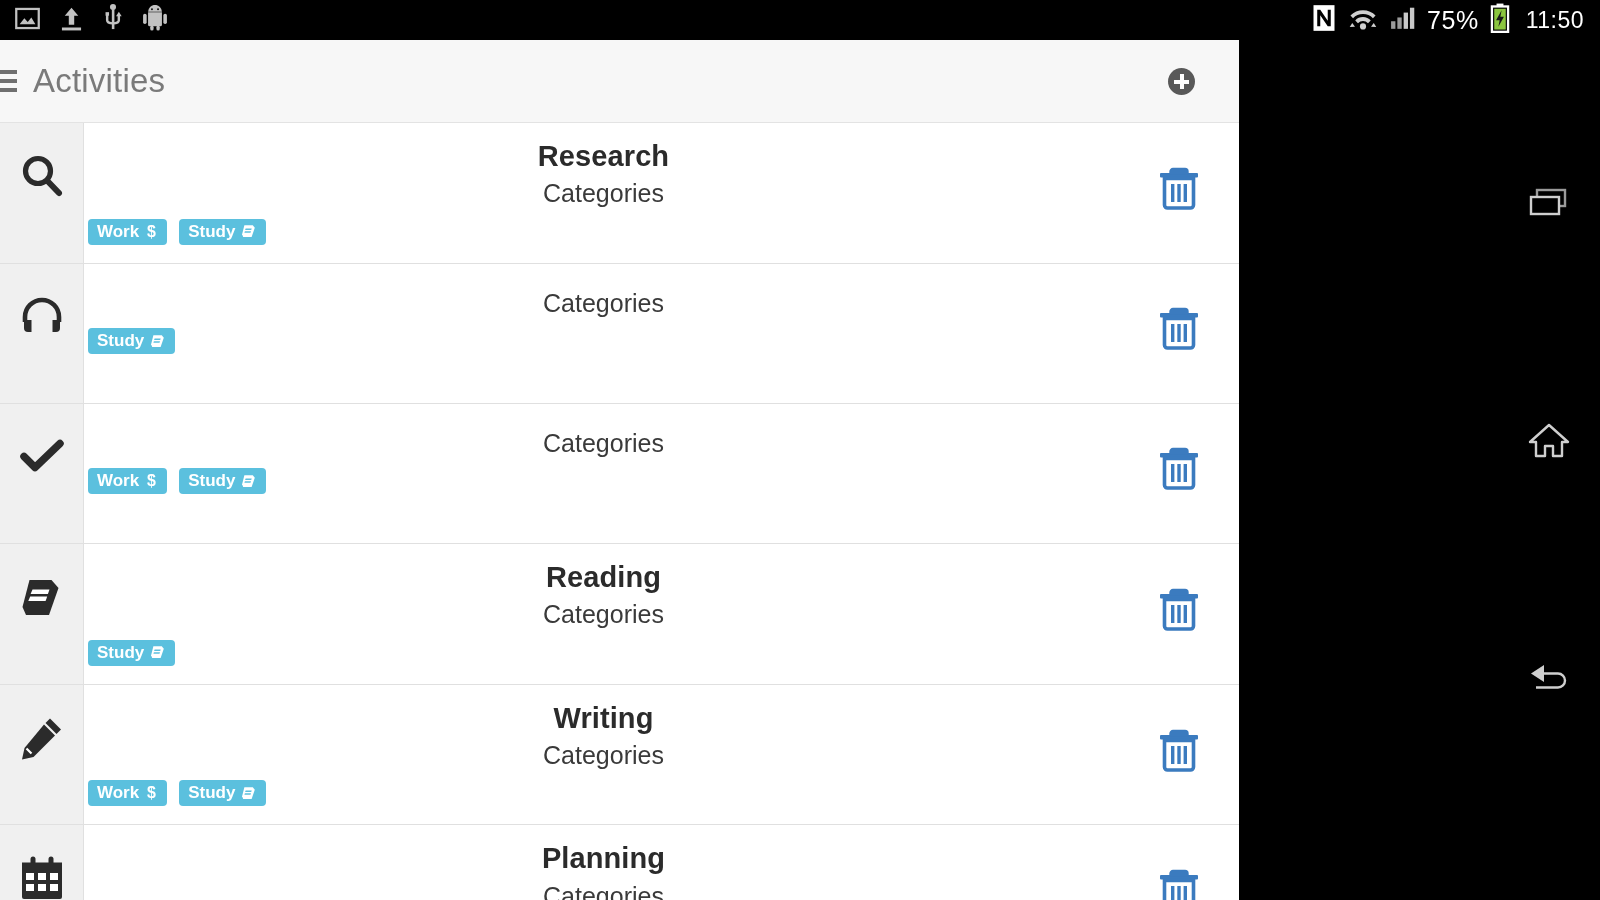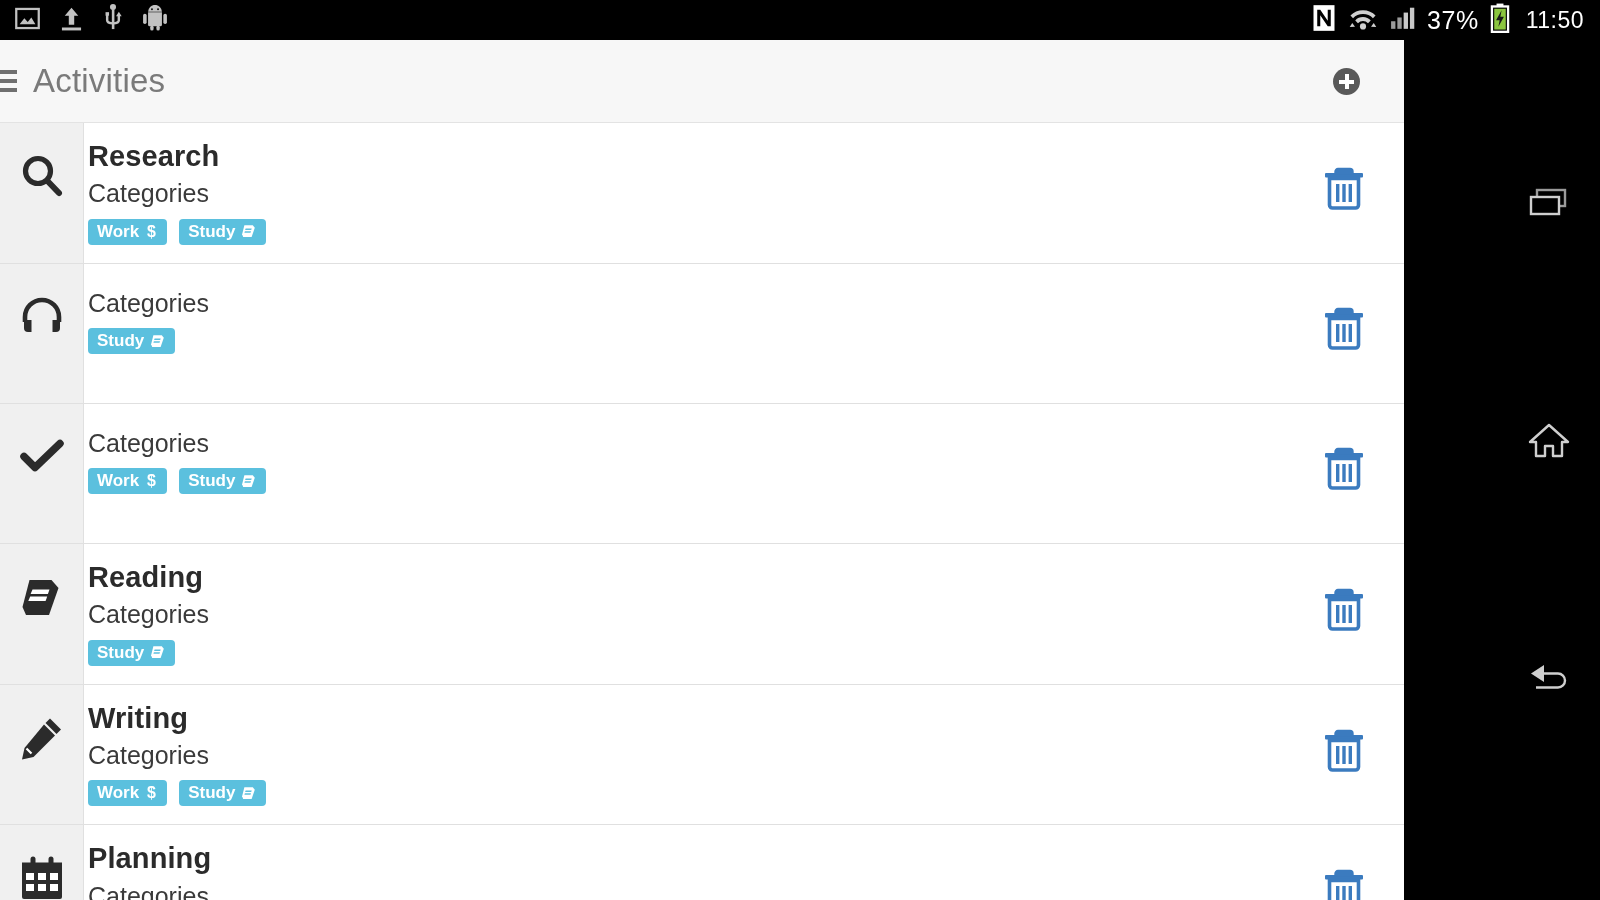--- a/index.html
+++ b/index.html
@@ -23,22 +23,22 @@
   .sicon{ display:block; }
   .status-pct{
     color:#fff; font-size:25px; letter-spacing:.5px; font-weight:400;
   }
   .status-time{
     color:#fff; font-size:23px; letter-spacing:.5px; font-weight:400; margin-left:5px;
   }
 
   
   .app{
-    position:absolute; top:40px; left:0; width:1404px; height:860px;
-    background:#5eead4; overflow:hidden;
+    position:absolute; top:40px; left:0; width:1239px; height:860px;
+    background:#5eead4; overflow:hidden;text-align:center;
   }
   .appbar{
     position:relative; height:83px; background:#f7f7f7;
     display:flex; align-items:center; border-bottom:1px solid #e3e3e3;
   }
   .hamburger{
     width:22px; margin-left:-5px; display:flex; flex-direction:column; gap:5px;
     flex:0 0 auto;
   }
   .hamburger i{ display:block; height:4px; background:#6f6f6f; border-radius:0; }
@@ -161,21 +161,21 @@
         </svg>
       </span>
       <span class="sicon">
         <svg width="26" height="24" viewBox="0 0 24 22">
           <rect x="1" y="14" width="4" height="7" fill="#9a9a9a"></rect>
           <rect x="6.8" y="10.5" width="4" height="10.5" fill="#9a9a9a"></rect>
           <rect x="12.6" y="6" width="4" height="15" fill="#c9c9c9"></rect>
           <rect x="18.4" y="1.5" width="4" height="19.5" fill="#c9c9c9"></rect>
         </svg>
       </span>
-      <span class="status-pct">37%</span>
+      <span class="status-pct">75%</span>
       <span class="sicon">
         <svg width="20" height="30" viewBox="0 0 16 26">
           <rect x="5" y="0.5" width="6" height="2.6" fill="#fff"></rect>
           <rect x="1" y="3" width="14" height="22" fill="none" stroke="#fff" stroke-width="2"></rect>
           <rect x="3" y="5" width="10" height="18" fill="#8cc63f"></rect>
           <path d="M9.4 6.2L4.6 15h3.1l-1.1 5.6L11.4 12H8.3z" fill="#1a1a1a"></path>
         </svg>
       </span>
       <span class="status-time">11:50</span>
     </div>

